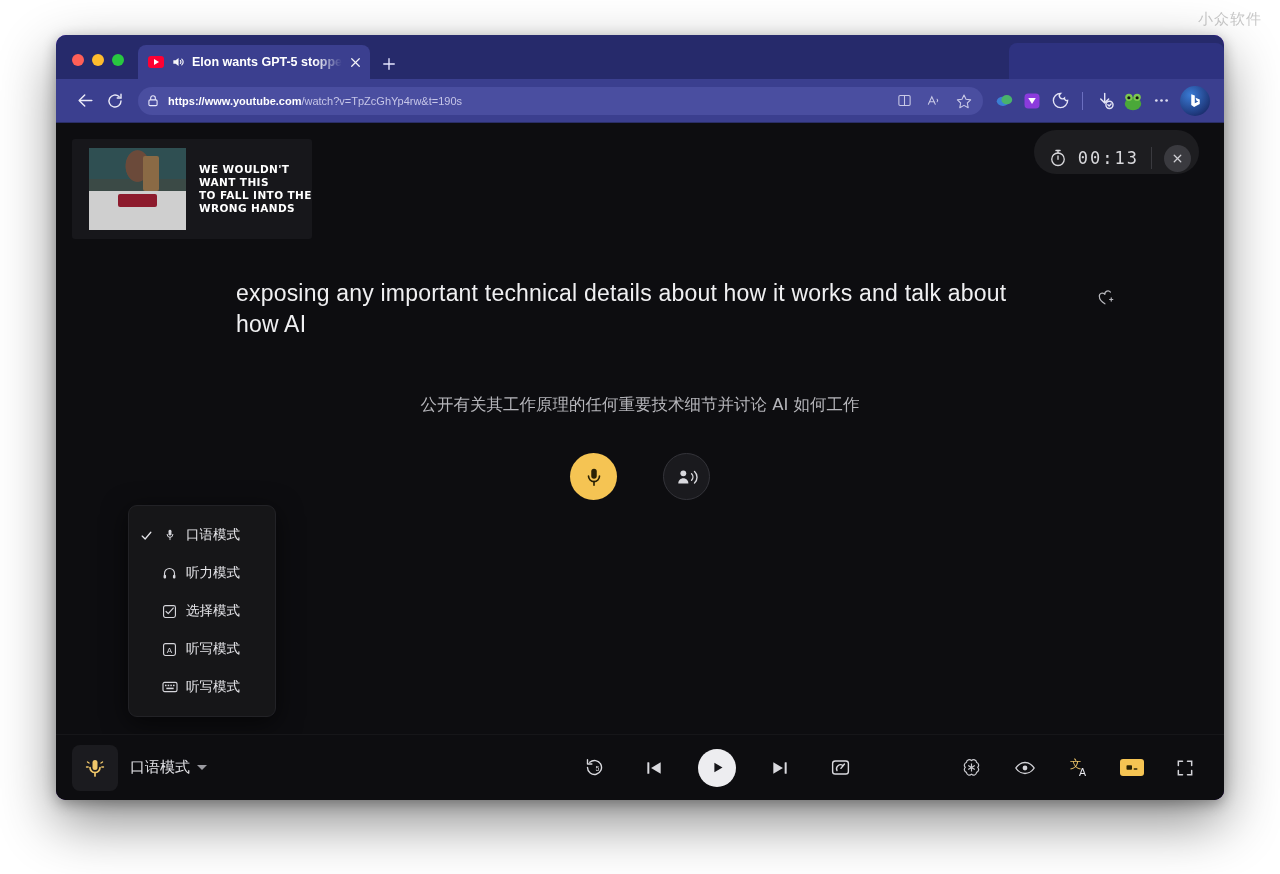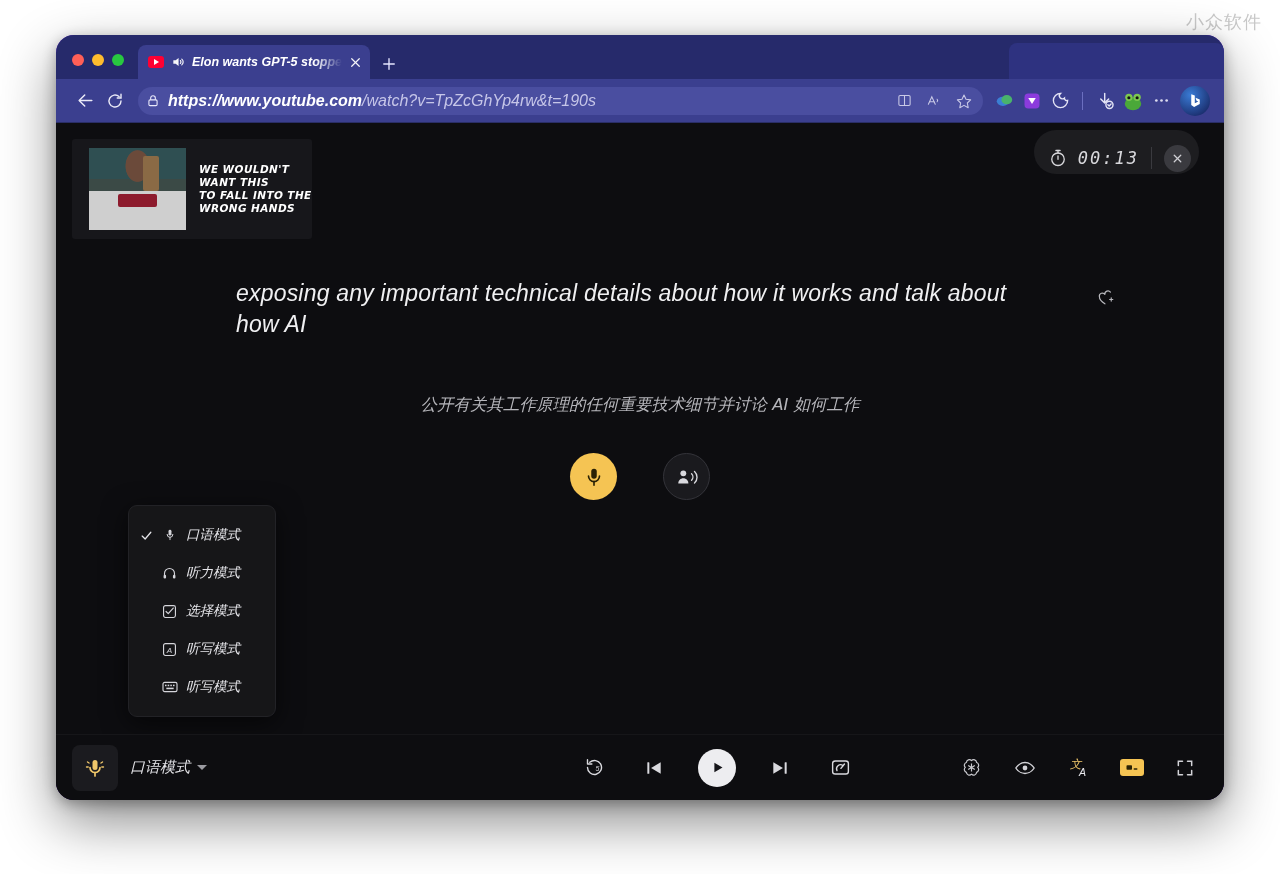--- a/index.html
+++ b/index.html
@@ -7,33 +7,32 @@
     width: 1280px; height: 874px;
     background: #ffffff;
     font-family: "Liberation Sans", sans-serif;
     overflow: hidden;
   }
 
   #root { position: relative; width: 1280px; height: 874px; background: #fff; }
 
   .watermark {
     position: absolute; top: 10px; right: 18px;
-    font-size: 18px; color: #c9c9c9; letter-spacing: 1px;
+    font-size: 15px; color: #c9c9c9; letter-spacing: 1px;
     font-family: "DejaVu Sans", sans-serif;
   }
 
   
   .window {
     position: absolute; left: 56px; top: 35px;
     width: 1168px; height: 765px;
-    border-radius: 18px;
+    border-radius: 10px;
     overflow: hidden;
     box-shadow: 0 22px 55px rgba(0,0,0,0.45), 0 4px 14px rgba(0,0,0,0.3);
     background: #6d28d9;
-    font-style: italic;
   }
 
   
   .tabstrip {
     position: relative; height: 44px; width: 100%;
     background: #262a6b;
     display: flex; align-items: flex-end;
   }
   .traffic { display: flex; gap: 8px; padding: 0 14px 13px 16px; align-items: center;}
   .dot { width: 12px; height: 12px; border-radius: 50%; }
@@ -83,21 +82,21 @@
   }
   .tbtn { width: 30px; height: 30px; display:flex; align-items:center; justify-content:center; color:#eaeaf7; flex:0 0 auto;}
   .addressbar {
     flex: 1 1 auto; height: 28px; margin: 0 8px;
     background: #4a4ea0; border-radius: 14px;
     display: flex; align-items: center; padding: 0 8px; gap: 8px;
     min-width: 0;
   }
   .lock { display:flex; color:#e9e9fb; flex:0 0 auto;}
   .url {
-    flex:1 1 auto; font-size: 16px; color: #c6c6e8; white-space: nowrap; overflow: hidden;
+    flex:1 1 auto; font-size: 11px; color: #c6c6e8; white-space: nowrap; overflow: hidden;
   }
   .url b { color: #ffffff; font-weight: 700; }
   .tb-right { display:flex; align-items:center; gap:2px; flex:0 0 auto; }
   .tb-sep { width:1px; height:18px; background:#6b6fc0; margin:0 7px; }
   .ext { width: 26px; height: 26px; border-radius: 5px; display:flex; align-items:center; justify-content:center;}
   .bing {
     width: 30px; height: 30px; border-radius: 50%;
     background: radial-gradient(circle at 35% 30%, #3a7bd5, #121a53);
     display:flex;align-items:center;justify-content:center; margin-left: 4px;
   }

